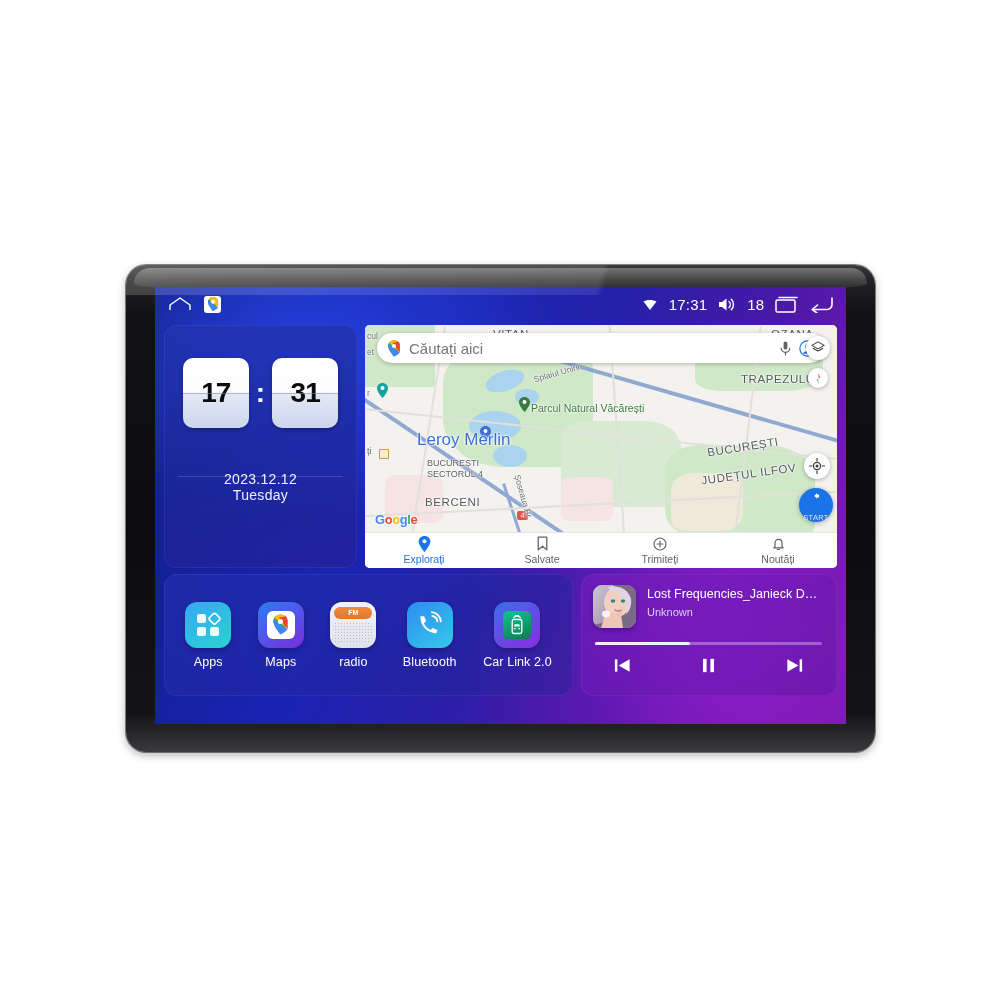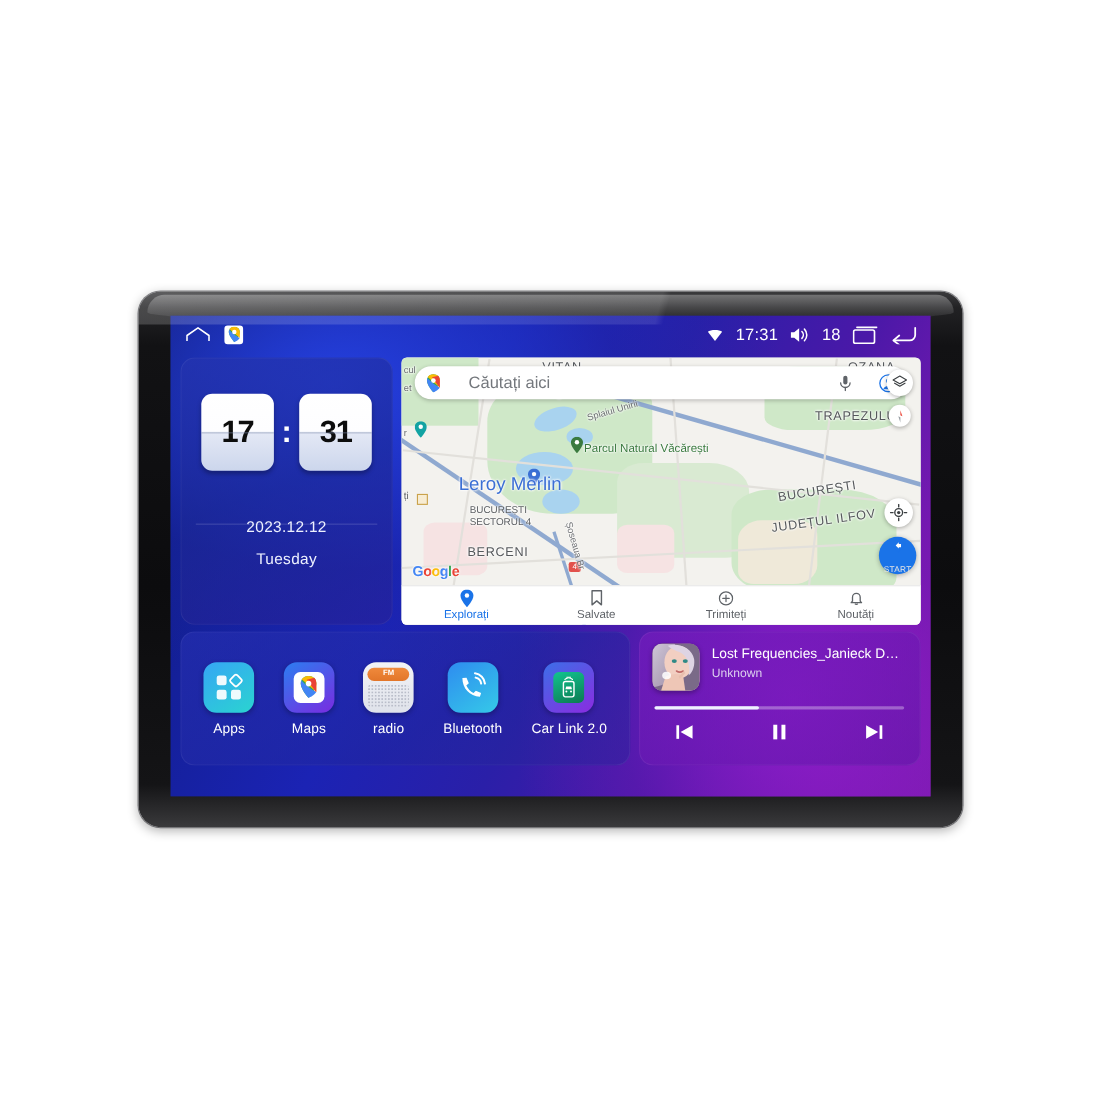--- a/index.html
+++ b/index.html
@@ -83,21 +83,21 @@
     background: linear-gradient(180deg,#ffffff 0%,#fdfdff 48%, #e3e8f5 52%, #ccd6ec 100%);
     display:flex; align-items:center; justify-content:center;
     color:#0d0d0d; font-size:28px; font-weight:700; letter-spacing:-1px;
     box-shadow: 0 2px 4px rgba(0,0,0,.28);
     position:relative;
   }
   .flip::after{ content:""; position:absolute; left:0; right:0; top:50%; height:1px; background:rgba(120,135,170,.55); }
   .colon { color:#ffffff; font-size:28px; font-weight:700; line-height:1; }
   .clock-div { position:absolute; left:14px; right:14px; top:151px; height:1px; background:rgba(255,255,255,.16); }
   .clock-date { text-align:center; color:#eef1ff; font-size:14px; margin-top:43px; letter-spacing:.3px; }
-  .clock-day  { text-align:center; color:#eef1ff; font-size:14px; margin-top:13px; letter-spacing:.3px; }
+  .clock-day  { text-align:center; color:#eef1ff; font-size:14px; letter-spacing:.3px; }
 
   
   .map-card {
     position:absolute; left:210px; top:4px; width:472px; height:243px;
     border-radius: 5px; overflow:hidden; background:#eef0ea;
   }
   .map-canvas { position:absolute; inset:0; background:#f3f2ee; }
   .m-green { position:absolute; background:#cfe8c8; }
   .m-green2{ position:absolute; background:#d9ead2; }
   .m-water { position:absolute; background:#a9d3ef; border-radius:50%; }
@@ -110,21 +110,21 @@
     text-shadow: 0 0 2px #fff, 0 0 2px #fff, 0 0 3px #fff;
   }
   .m-label.big   { font-size:11.5px; color:#55585b; letter-spacing:.6px; }
   .m-label.green { color:#3a7a3f; font-size:10.5px; }
   .m-label.blue  { color:#3b6fd4; font-size:17px; }
   .m-label.road  { color:#6b6e71; font-size:8.5px; }
 
   .map-search {
     position:absolute; left:12px; top:8px; width:448px; height:30px;
     background:#fff; border-radius:16px; display:flex; align-items:center;
-    padding: 0 9px 0 10px; gap:25px;
+    padding: 0 9px 0 10px; gap:8px;
     box-shadow: 0 1px 4px rgba(0,0,0,.25);
     z-index:5;
   }
   .ms-placeholder { flex:1; color:#73777c; font-size:15px; }
   .ms-ico { display:flex; align-items:center; justify-content:center; }
 
   .map-fab {
     position:absolute; border-radius:50%; background:#fff;
     box-shadow: 0 1px 4px rgba(0,0,0,.30);
     display:flex; align-items:center; justify-content:center; z-index:5;

